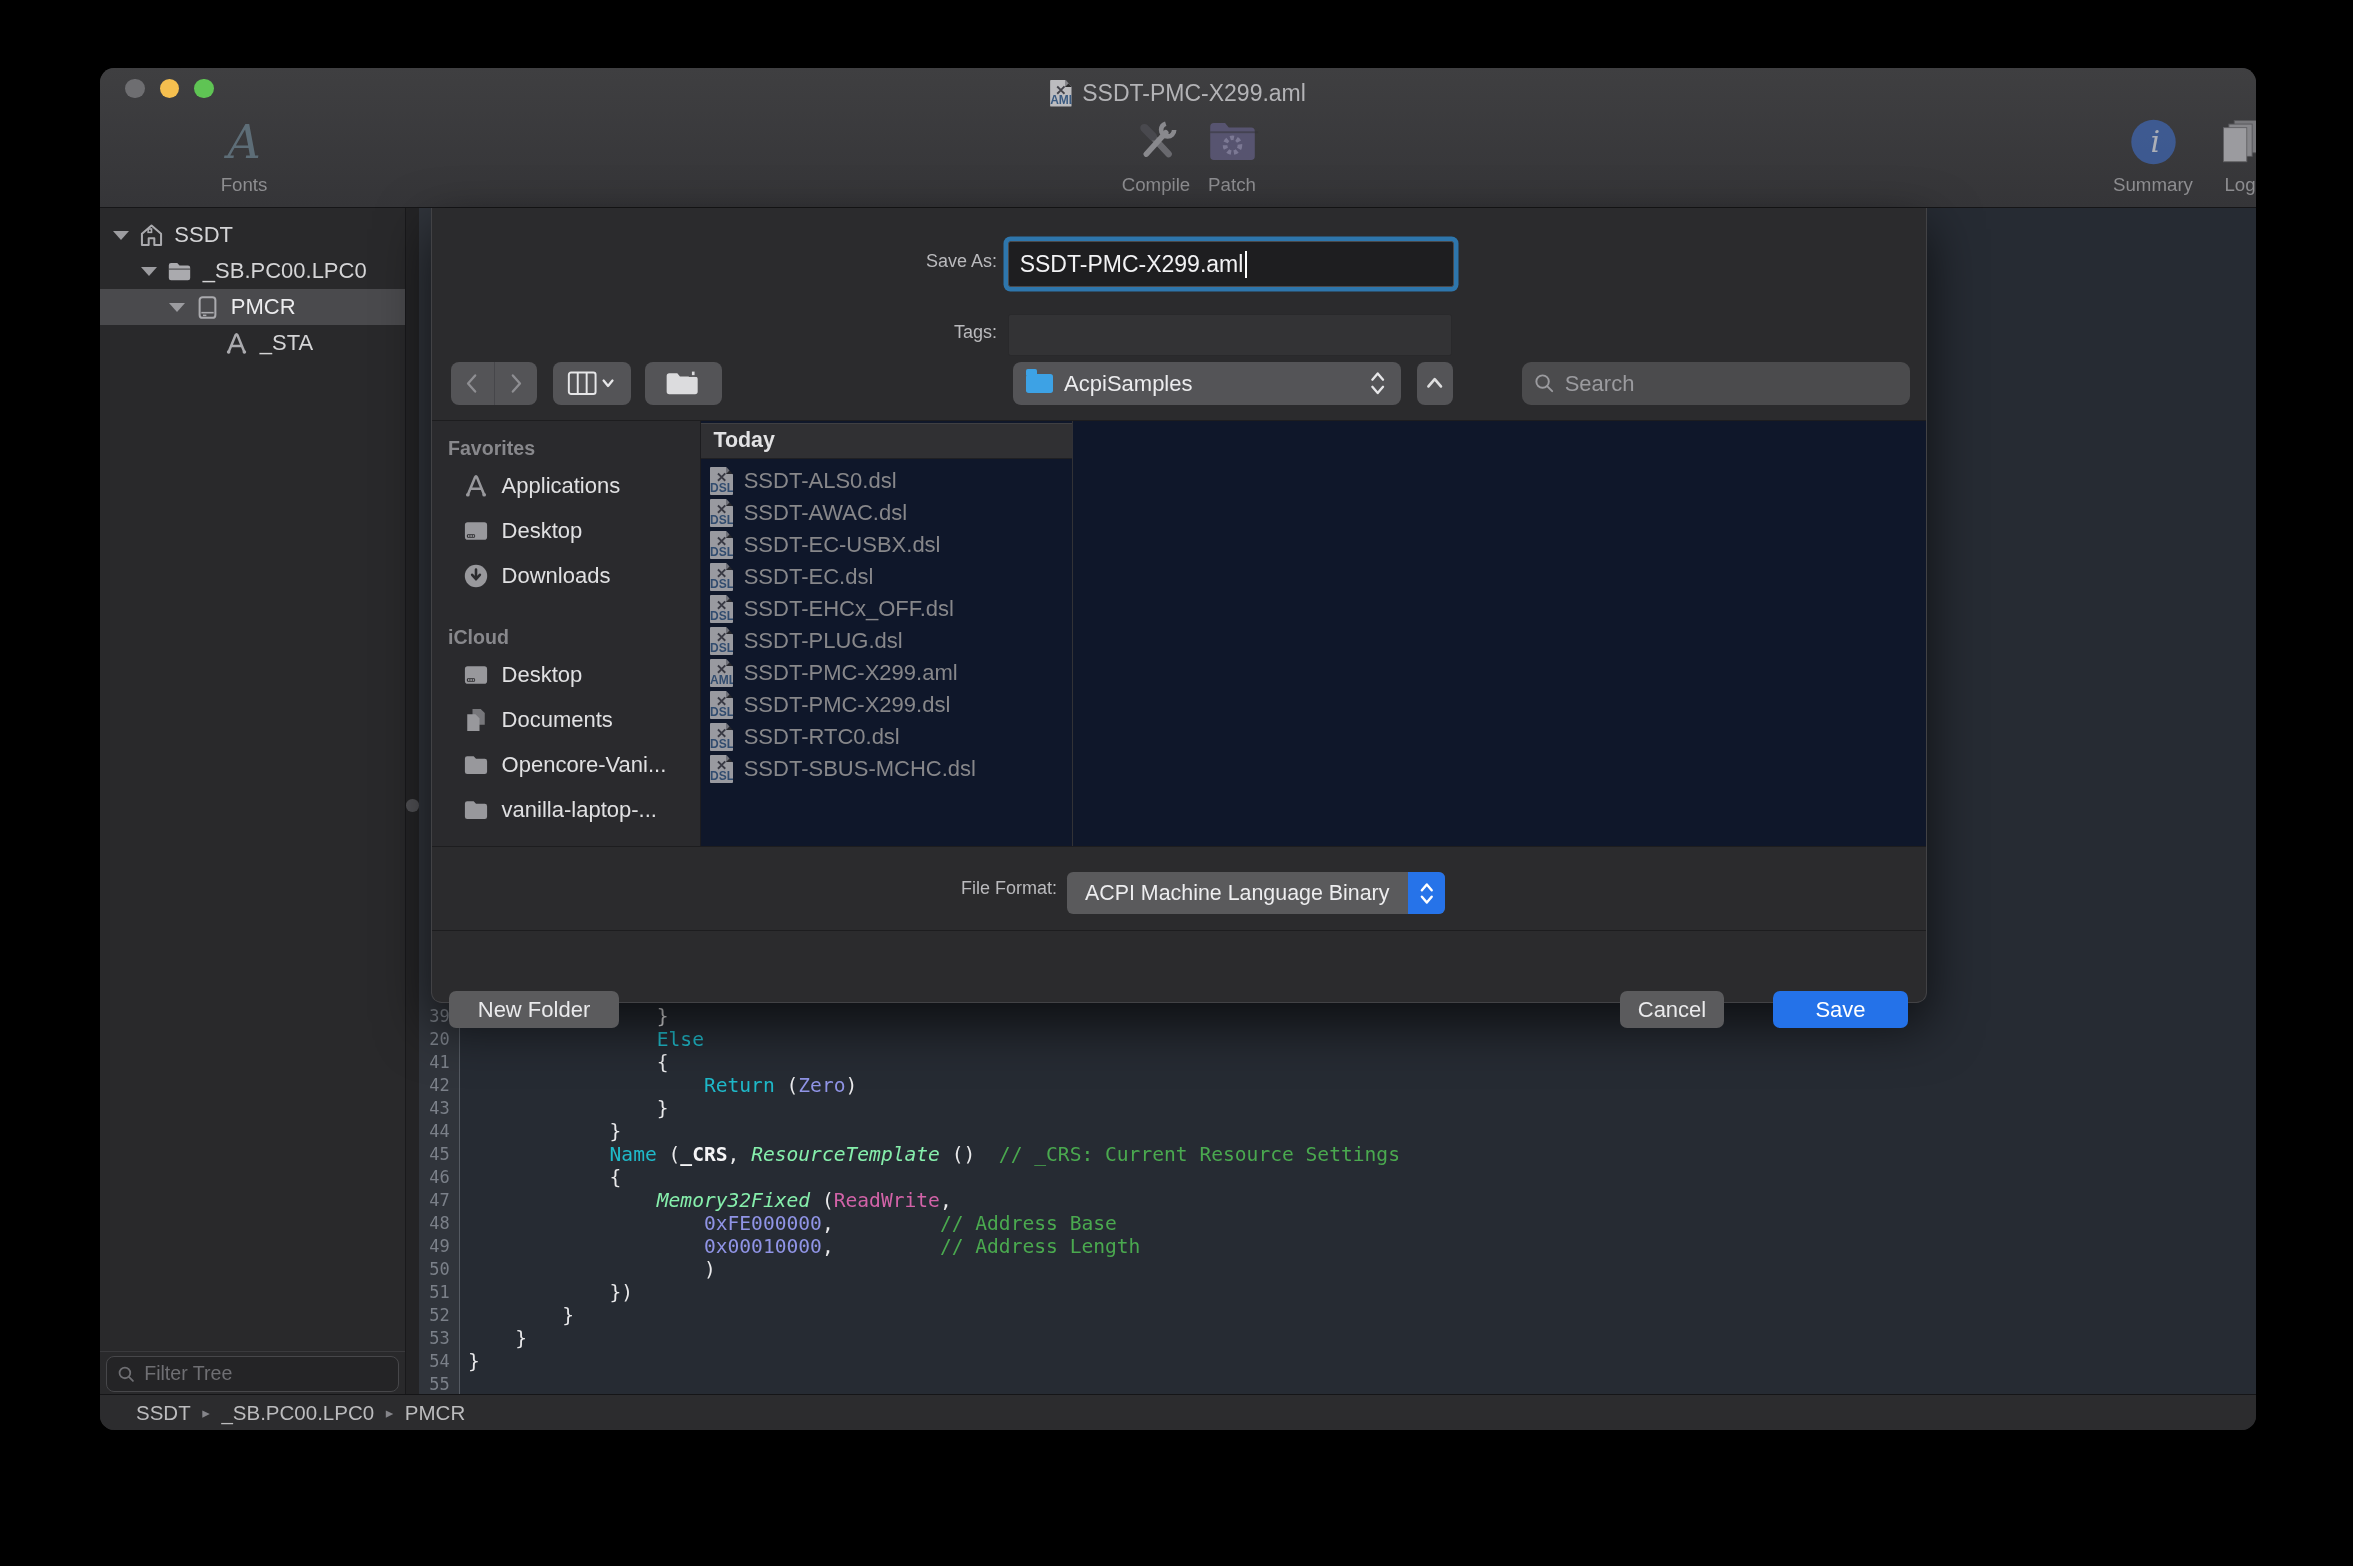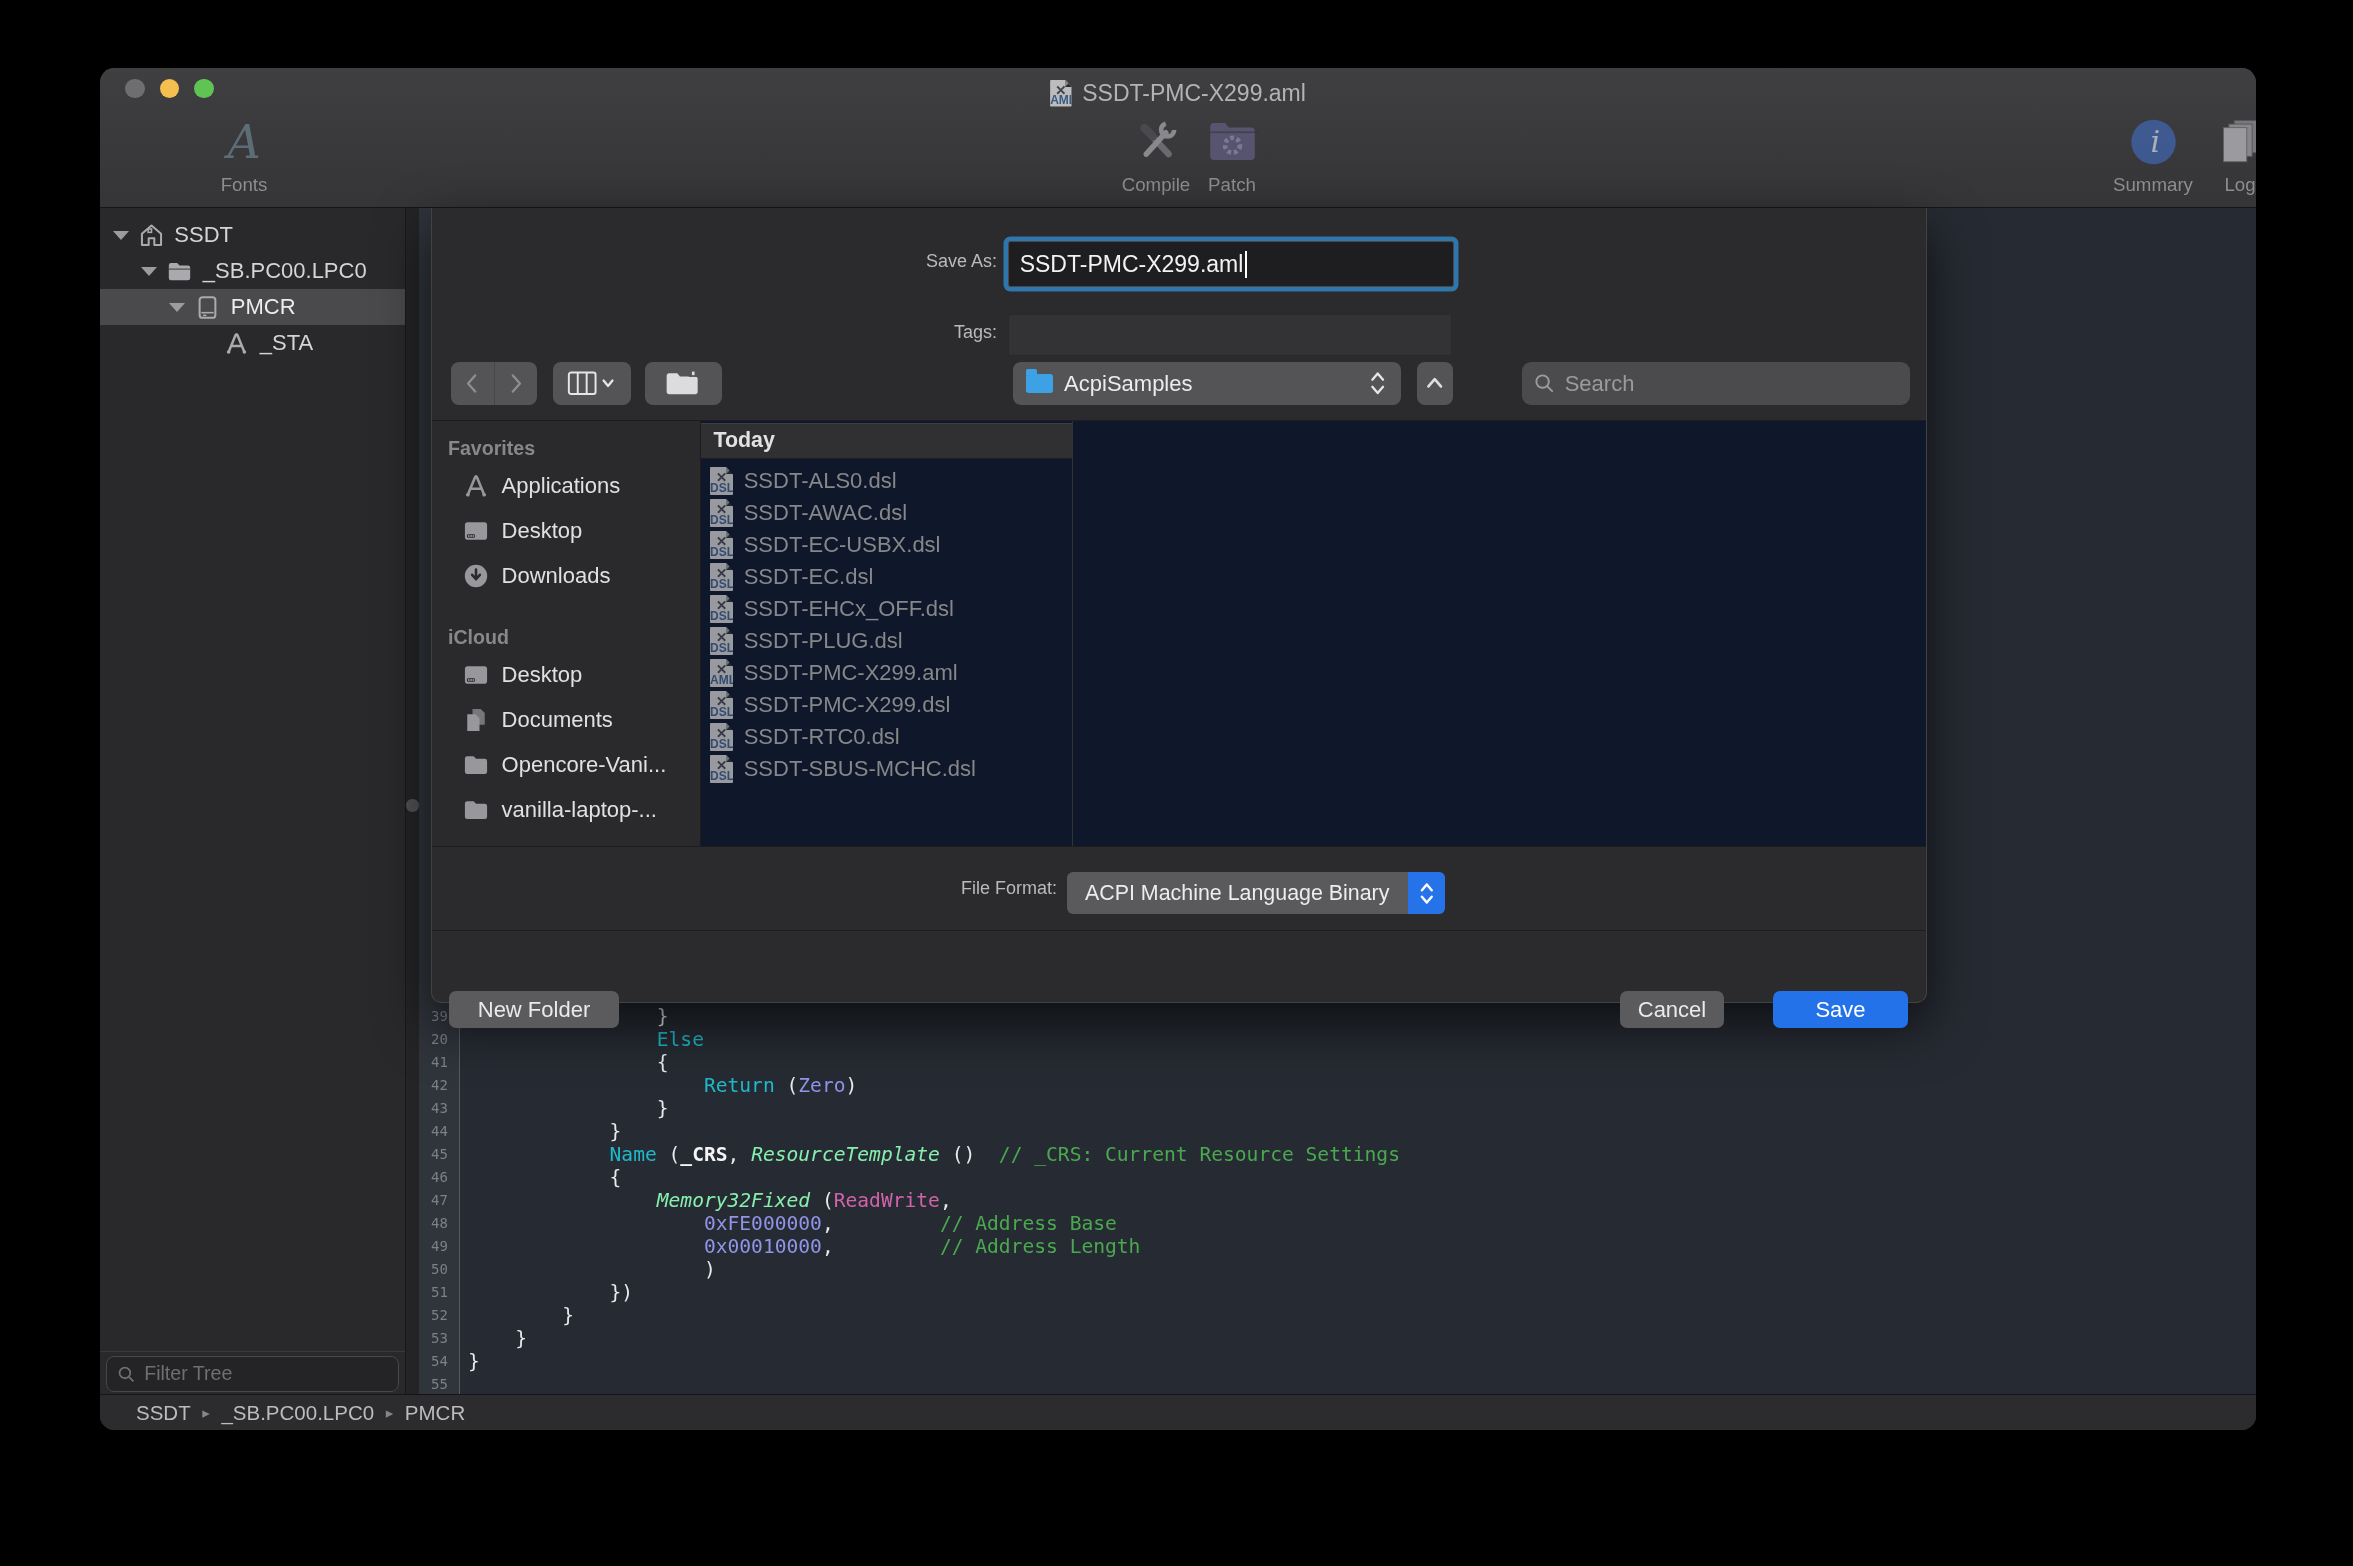--- a/index.html
+++ b/index.html
@@ -45,21 +45,21 @@
 
   
   .splitter { position:absolute; left:306px; top:0; width:12.5px; height:100%; background:#242426; }
   .knob { position:absolute; left:50%; top:591px; width:12.5px; height:12.5px; margin-left:-6.2px; border-radius:50%; background:#515155; }
 
   
   .editor { position:absolute; left:319px; top:0; width:1837px; height:100%; background:#262b33; }
   .gutter { position:absolute; left:0; top:0; width:41px; height:100%; background:#30343b; border-right:1.8px solid #555a62; }
   .code { position:absolute; left:0; top:797px; right:0; font-family:"DejaVu Sans Mono", monospace; font-size:19.6px; line-height:23px; }
   .code-line { display:flex; }
-  .ln { flex:0 0 41px; text-align:center; font-size:14px; color:#7b8089; }
+  .ln { flex:0 0 41px; text-align:center; font-size:17px; color:#7b8089; }
   .ct { white-space:pre; padding-left:8px; }
   .c-pl { color:#e9e9eb; } .c-kw { color:#1fb9c9; } .c-fn { color:#86efac;font-style:italic; }
   .c-cm { color:#4aa94f; } .c-nm { color:#9094e6; } .c-pk { color:#d263a8; }
   .c-bd { color:#f4f4f6; font-weight:bold; }
 
   
   .sheet { position:absolute; left:331px; top:0; width:1496px; height:795px; background:#2b2b2d;
     border:0.9px solid #424245; border-top:none; border-radius:0 0 10.7px 10.7px;
     box-shadow:0 21.4px 53px rgba(0,0,0,.65); z-index:5; }
   .fieldlabel { position:absolute; font-size:18px; color:#bababd; text-align:right; width:267px; }

